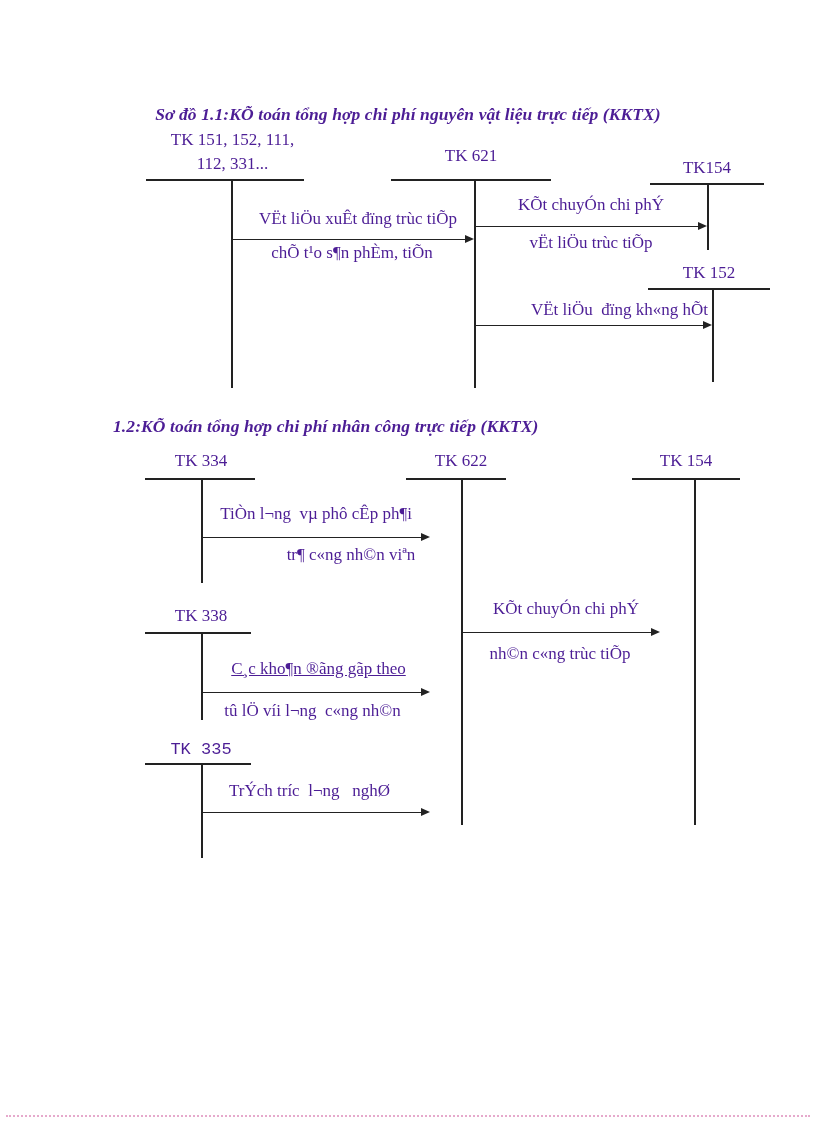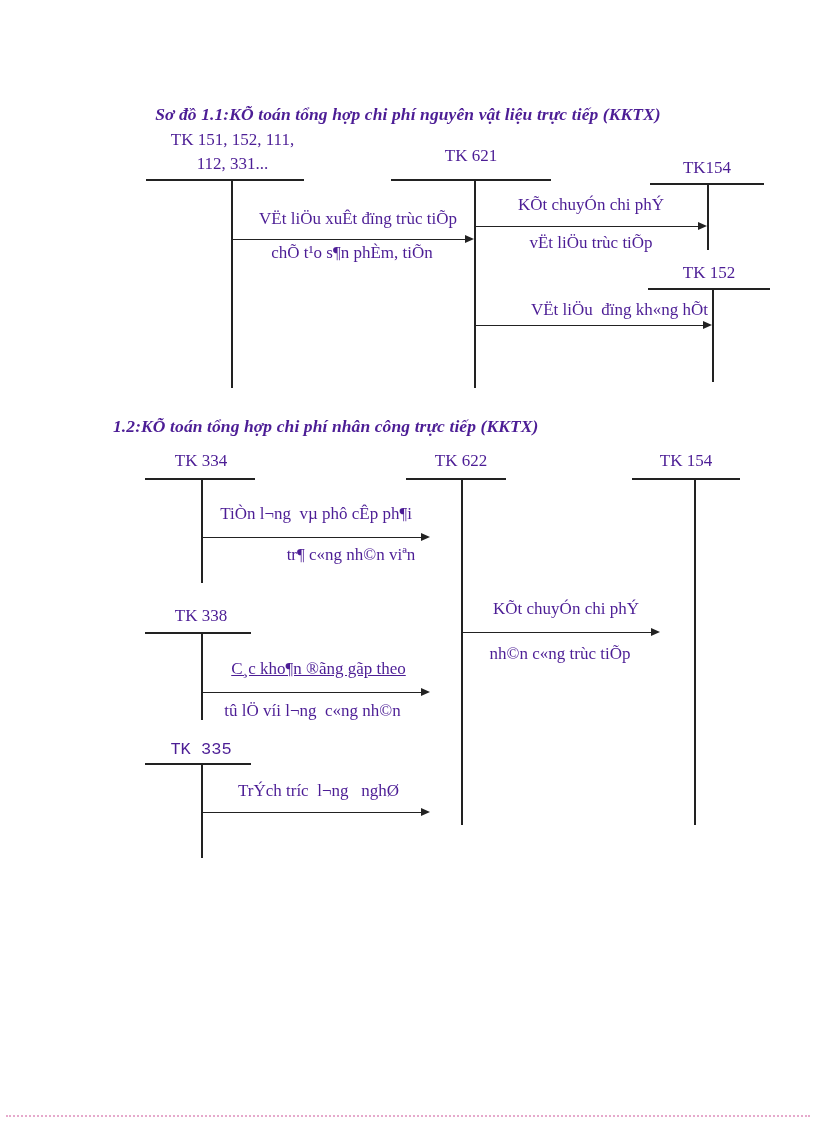--- a/index.html
+++ b/index.html
@@ -96,20 +96,20 @@
 
   <div class="ar" style="left:201px;top:537px;width:221px;"></div>
   <div class="ar" style="left:201px;top:692px;width:221px;"></div>
   <div class="ar" style="left:201px;top:812px;width:221px;"></div>
   <div class="ar" style="left:461px;top:632px;width:191px;"></div>
 
   <div class="t ctr" style="left:201px;width:230px;top:504px;">TiÒn l¬ng  vµ phô cÊp ph¶i</div>
   <div class="t ctr" style="left:213px;width:230px;top:545px;margin-left:23px;">tr¶ c«ng nh©n viªn</div>
   <div class="t ctr" style="left:201px;width:235px;top:659px;text-decoration:underline;">C¸c kho¶n ®ãng gãp theo</div>
   <div class="t ctr" style="left:195px;width:235px;top:701px;">tû lÖ víi l¬ng  c«ng nh©n</div>
-  <div class="t ctr" style="left:201px;width:235px;top:781px;">TrÝch tríc  l¬ng   nghØ</div>
+  <div class="t ctr" style="left:192px;width:235px;top:781px;">TrÝch tríc  l¬ng   nghØ</div>
   <div class="t ctr" style="left:461px;width:210px;top:599px;">KÕt chuyÓn chi phÝ</div>
   <div class="t ctr" style="left:455px;width:210px;top:644px;">nh©n c«ng trùc tiÕp</div>
 
 
   <div class="dotted" style="left:6px;right:6px;top:1115px;"></div>
 
 </div>
 
 </body></html>

